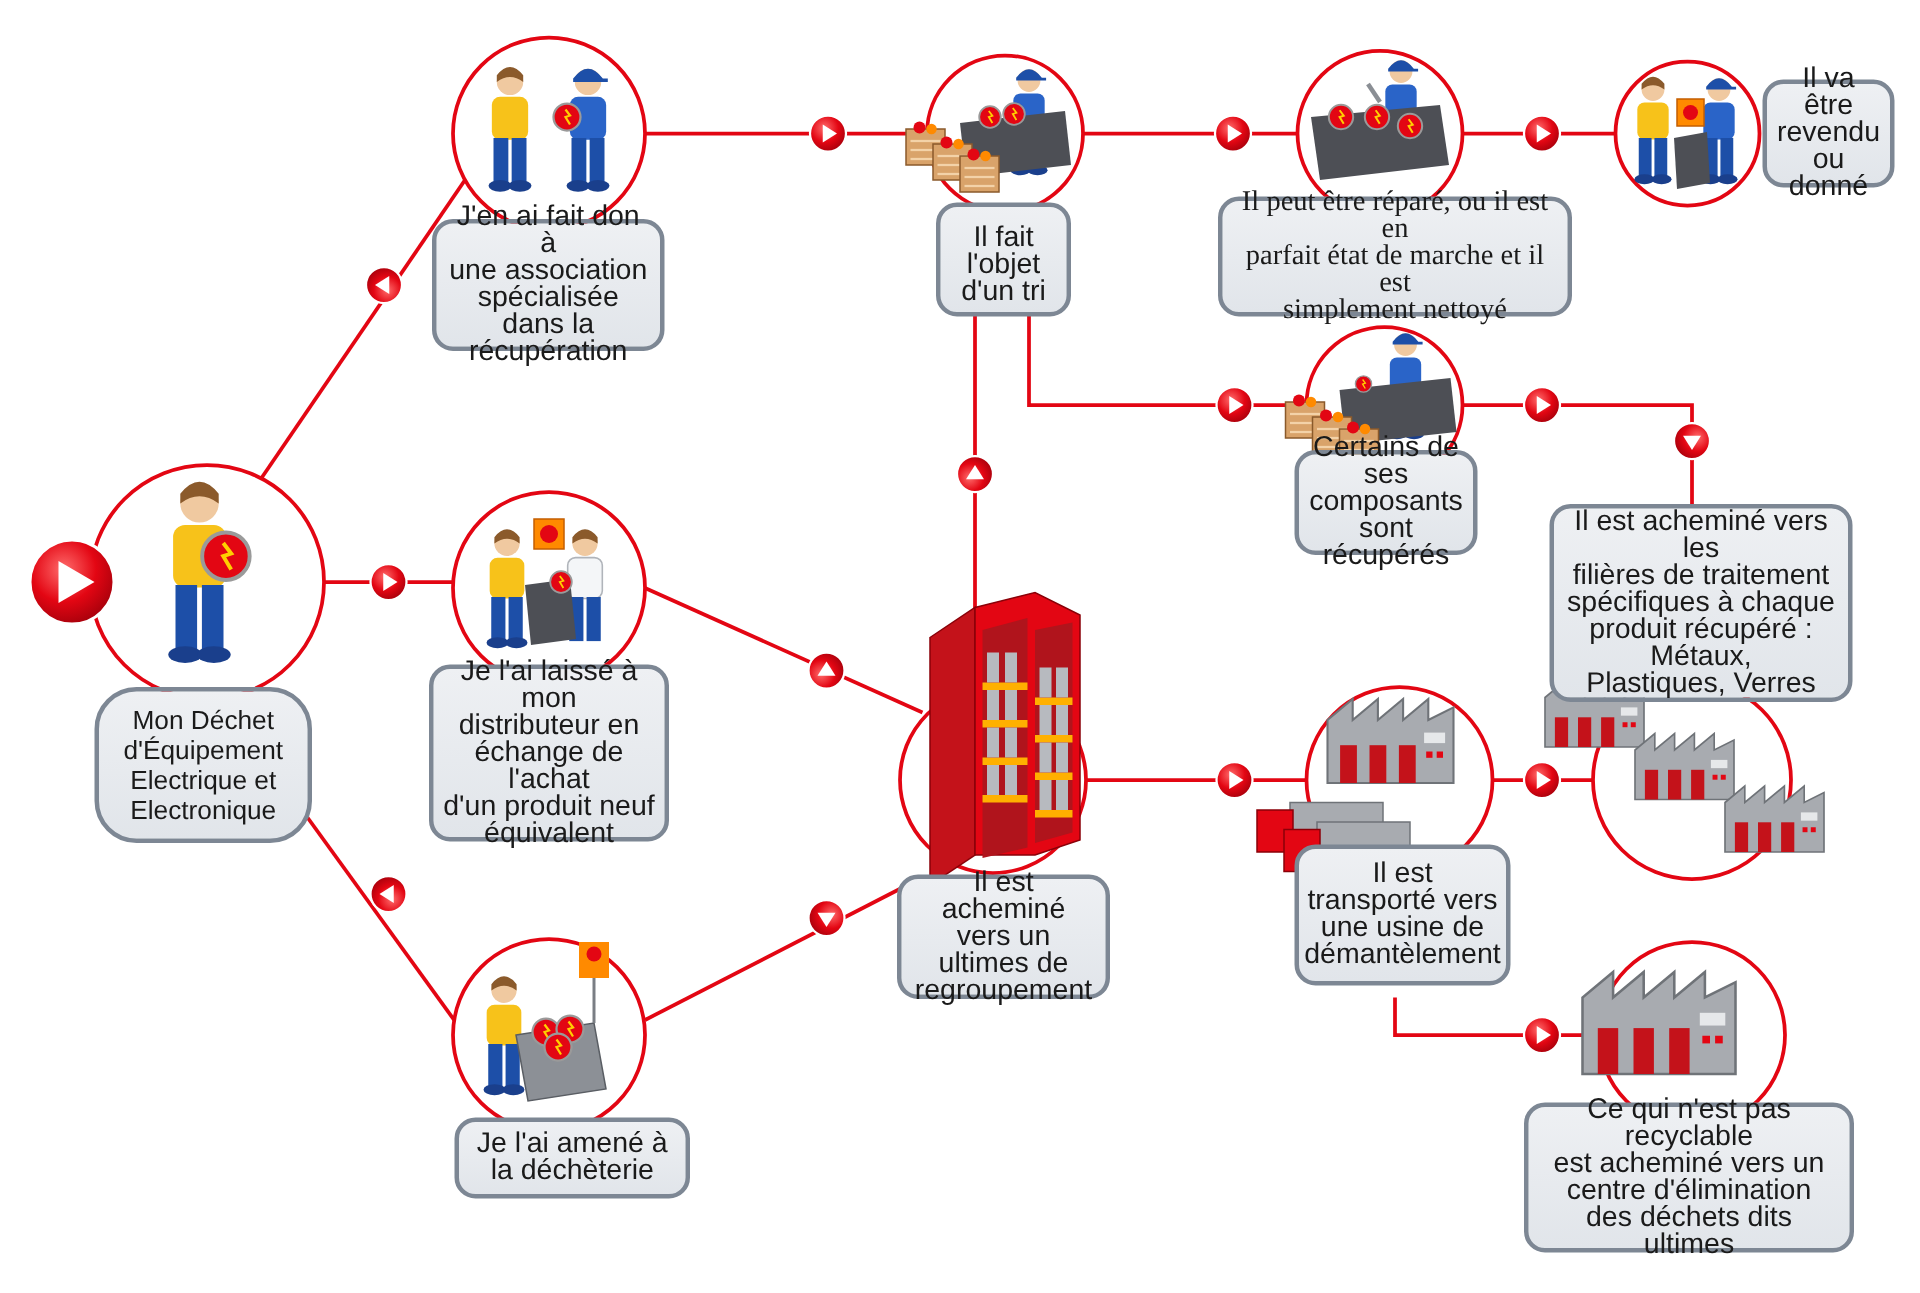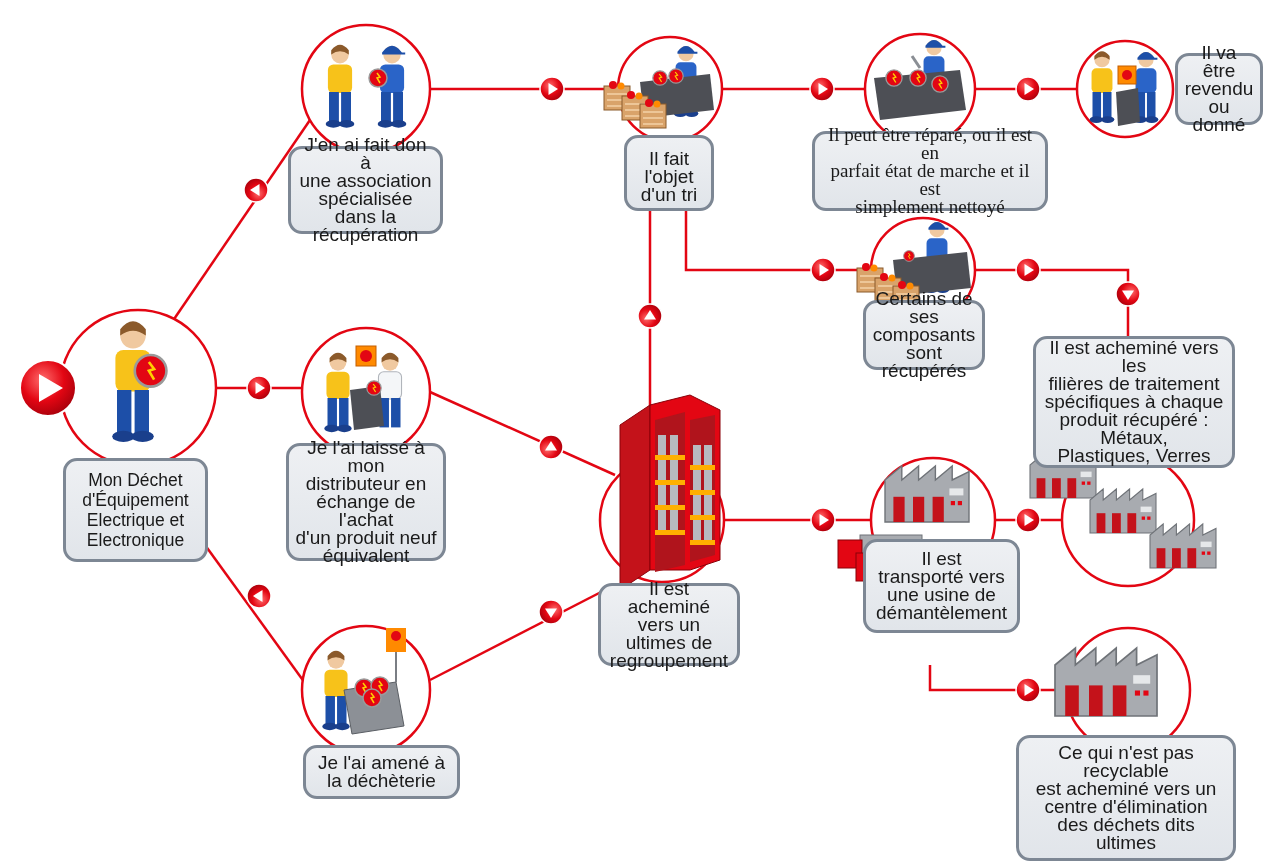--- a/index.html
+++ b/index.html
@@ -246,21 +246,21 @@
     <use href="#arrowBtn" transform="translate(1028,89)"></use>
     <use href="#arrowBtn" transform="translate(823,270)"></use>
     <use href="#arrowBtn" transform="translate(1028,270)"></use>
     <use href="#arrowBtn" transform="translate(1128,294) rotate(90)"></use>
     <use href="#arrowBtn" transform="translate(823,520)"></use>
     <use href="#arrowBtn" transform="translate(1028,520)"></use>
     <use href="#arrowBtn" transform="translate(1028,690)"></use>
   </g>
 </svg>
 
-<div class="label-box" style="left:63px; top:458px; width:145px; height:104px; font-size:17.5px; line-height:20px;">
+<div class="label-box" style="left:63px; top:458px; width:145px; height:104px; font-size:17.5px; line-height:20px;border-radius:28px;">
   <span>Mon Déchet
 d'Équipement
 Electrique et
 Electronique</span>
 </div>
 
 <div class="label-box" style="left:288px; top:146px; width:155px; height:88px;">
   <span>J'en ai fait don à
 une association
 spécialisée dans la
@@ -312,25 +312,25 @@
 Métaux,
 Plastiques, Verres</span>
 </div>
 
 <div class="label-box" style="left:598px; top:583px; width:142px; height:83px;">
   <span>Il est acheminé
 vers un ultimes de
 regroupement</span>
 </div>
 
-<div class="label-box" style="left:863px; top:539px; width:157px; height:94px;">
+<div class="label-box" style="left:863px; top:563px; width:144px; height:94px;">
   <span>Il est
 transporté vers
 une usine de
 démantèlement</span>
 </div>
 
-<div class="label-box" style="left:1016px; top:735px; width:220px; height:126px;">
+<div class="label-box" style="left:1016px; top:735px; width:220px; height:100px;">
   <span>Ce qui n'est pas recyclable
 est acheminé vers un
 centre d'élimination
 des déchets dits ultimes</span>
 </div>
 
 </body></html>

